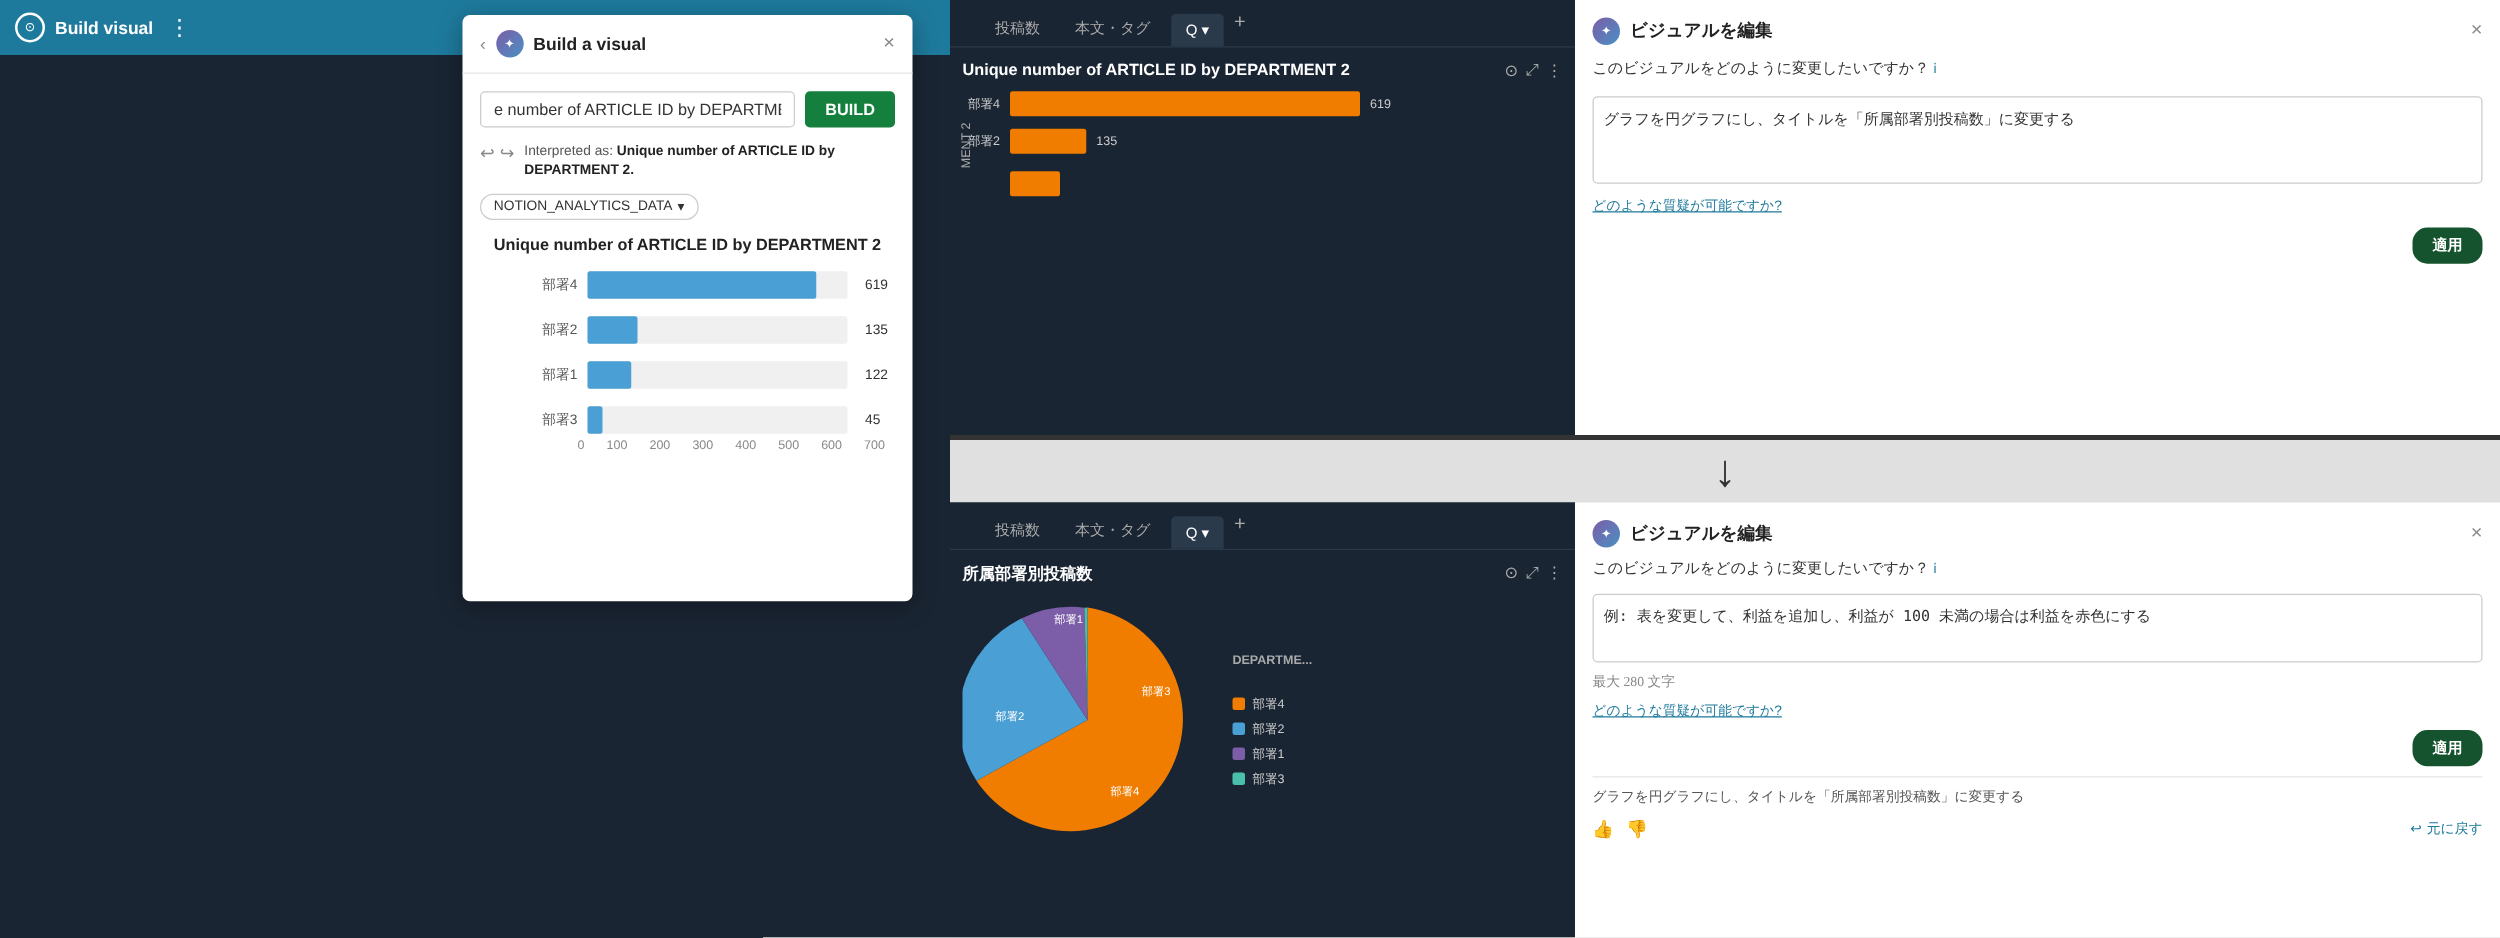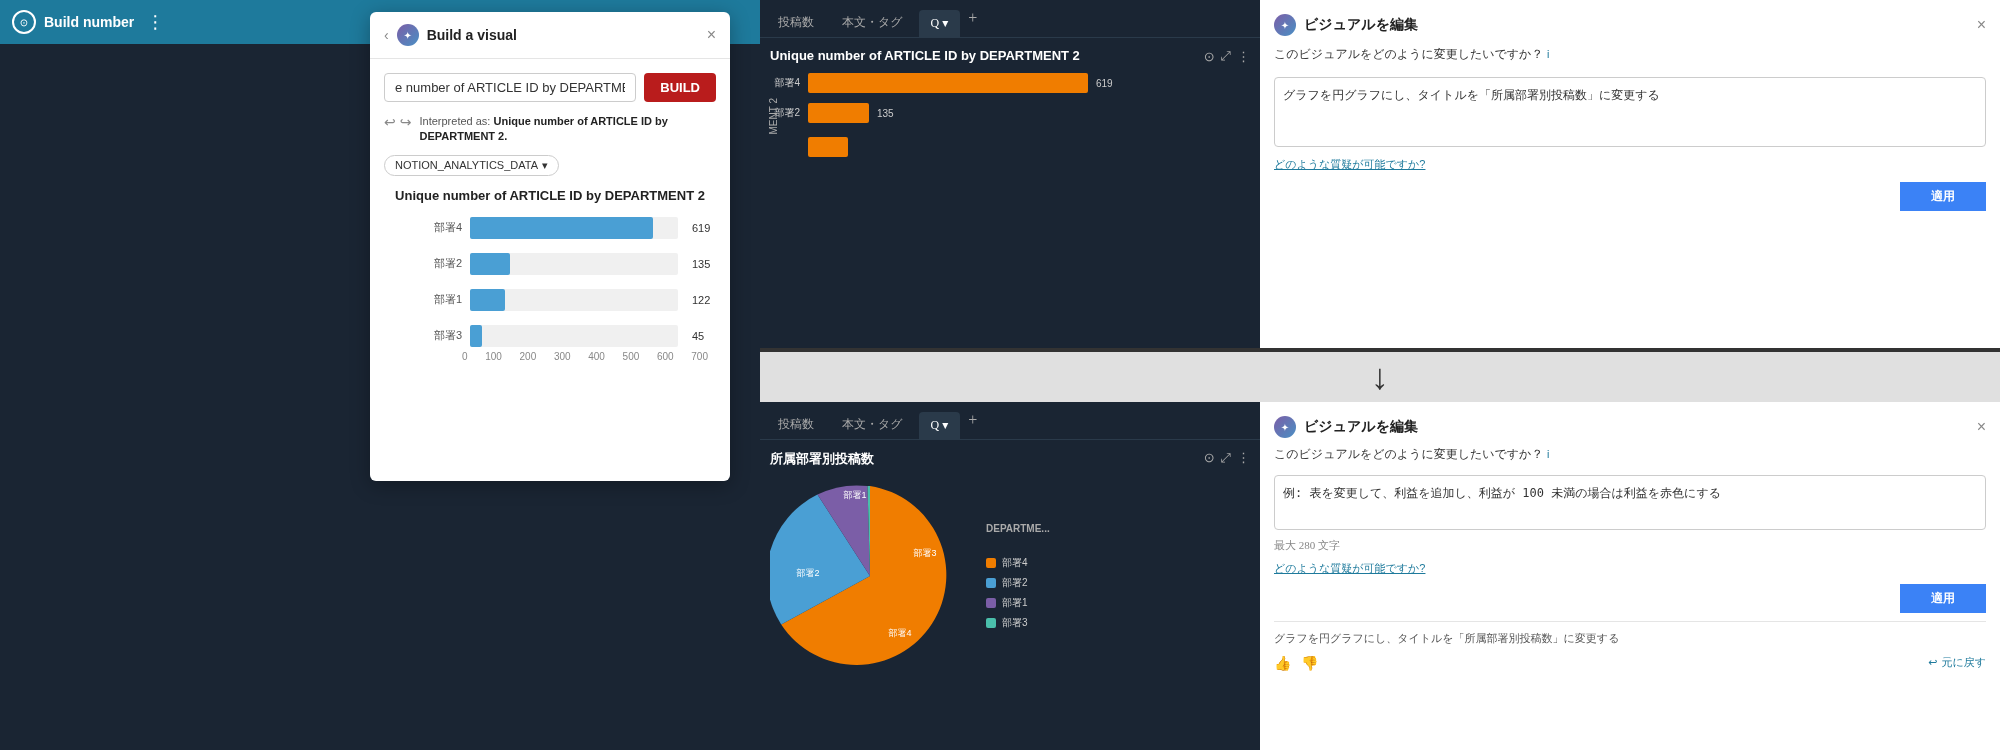--- a/index.html
+++ b/index.html
@@ -102,21 +102,21 @@
     }
     .search-input {
       flex: 1;
       border: 1px solid #ccc;
       border-radius: 4px;
       padding: 6px 10px;
       font-size: 13px;
       color: #333;
     }
     .build-btn {
-      background: #b91c1c;
+      background: #15803d;
       color: #fff;
       border: none;
       border-radius: 4px;
       padding: 6px 16px;
       font-size: 13px;
       font-weight: 600;
       cursor: pointer;
     }
 
     .interpreted-row {
@@ -255,25 +255,24 @@
       width: 500px;
       flex-shrink: 0;
       display: flex;
       flex-direction: column;
     }
 
     .dash-tabs {
       display: flex;
       background: #1a2533;
       border-bottom: 1px solid #2a3a4a;
-      padding: 0 6px;
+      padding: 0 24px;
       gap: 4px;
       height: 38px;
       align-items: flex-end;
-      font-family: Liberation Serif, serif;
     }
     .dash-tab {
       padding: 6px 12px;
       font-size: 12px;
       color: #aaa;
       cursor: pointer;
       border-radius: 4px 4px 0 0;
     }
     .dash-tab.active {
       background: #2a3a4a;
@@ -411,25 +410,25 @@
       font-size: 11px;
       color: #1e7a9c;
       cursor: pointer;
       text-decoration: underline;
     }
     .edit-panel-apply-row {
       display: flex;
       justify-content: flex-end;
     }
     .apply-btn {
-      background: #3b82f6;
+      background: #14532d;
       color: #fff;
       border: none;
-      border-radius: 0;
-      padding: 6px 31px;
+      border-radius: 12px;
+      padding: 6px 16px;
       font-size: 12px;
       font-weight: 600;
       cursor: pointer;
     }
 
     
     .arrow-section {
       display: flex;
       align-items: center;
       justify-content: center;
@@ -578,21 +577,21 @@
       font-size: 10px;
       margin-bottom: 2px;
     }
   </style>
 </head>
 <body>
 
 <div class="left-panel">
   <div class="top-bar">
     <div class="top-bar-icon">⊙</div>
-    <span class="top-bar-title">Build number</span>
+    <span class="top-bar-title">Build visual</span>
     <span class="top-bar-dots">⋮</span>
   </div>
 
   <div class="build-dialog">
     <div class="dialog-header">
       <span class="dialog-back">‹</span>
       <div class="dialog-logo">✦</div>
       <span class="dialog-title">Build a visual</span>
       <span class="dialog-close">×</span>
     </div>

